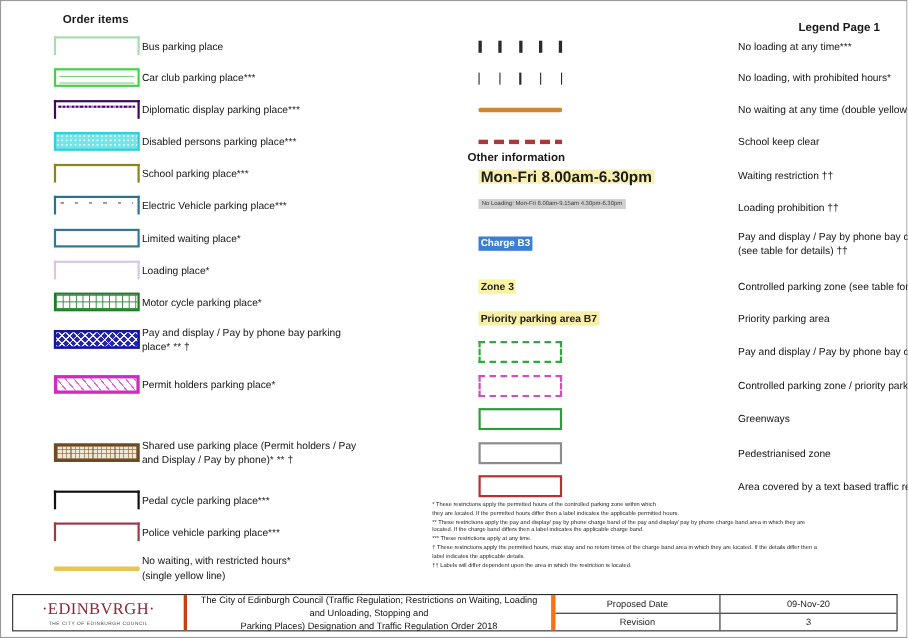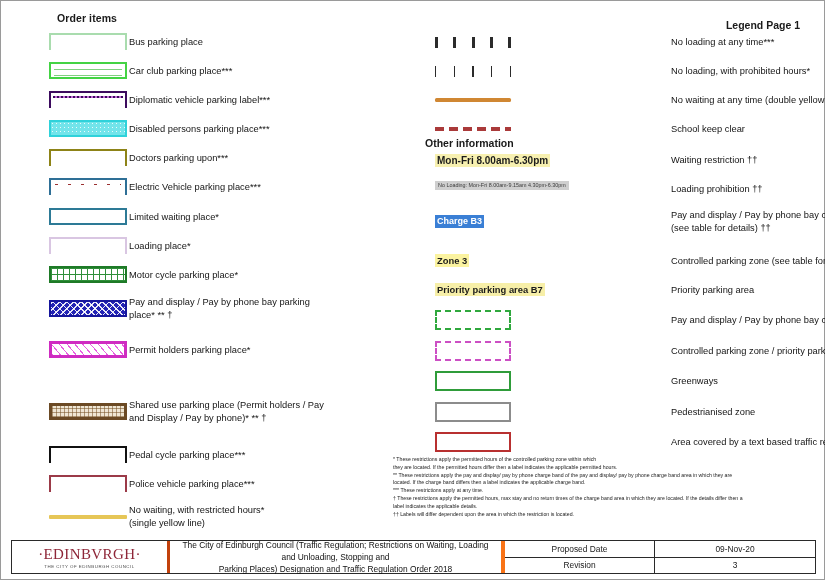--- a/index.html
+++ b/index.html
@@ -213,21 +213,21 @@
     left: 14px; top: 9px;
     width: 76px; height: 3.5px;
     background-image: repeating-linear-gradient(90deg,#aa3a3a 0 9px, transparent 9px 14px);
   }
 
   
   .chip {
     position: absolute;
     left: 14px;
     display: inline-block;
-    font-size: 10px;
+    font-size: 14px;
     font-weight: bold;
     padding: 1px 2px;
     white-space: nowrap;
     line-height: 11px;
   }
   .chip-yellow  { background: #f7f0b0; color:#1b1b1b; top: 5px; }
   .chip-grey    { background: #cfcfcf; color:#3a3a3a; font-size:5.4px; font-weight:normal;
                   text-align:center; line-height:7px; top: 3px; padding:1px 3px; }
   .chip-blue    { background: #3a7fd5; color:#ffffff; top: 4px; font-size:9px; }
   .chip-zone    { background: #fbf3a0; color:#1b1b1b; top: 4px; font-size:9.4px; }
@@ -331,35 +331,35 @@
     </div>
     <div class="lbl">Car club parking place***</div>
   </div>
 
   <div class="row col-left" style="top:88px">
     <div class="sw-wrap">
       <div class="bracket fill-white" style="border-color:#3c0b5e;border-width:2px;">
         <div class="diplo-dots"></div>
       </div>
     </div>
-    <div class="lbl">Diplomatic vehicle parking label***</div>
+    <div class="lbl">Diplomatic display parking place***</div>
   </div>
 
   <div class="row col-left" style="top:117px">
     <div class="sw-wrap">
       <div class="boxsw fill-dots-cyan" style="border-color:#2fd2da;border-width:2px;"></div>
     </div>
     <div class="lbl">Disabled persons parking place***</div>
   </div>
 
   <div class="row col-left" style="top:146px">
     <div class="sw-wrap">
       <div class="bracket fill-white" style="border-color:#8d8317;border-width:2.5px;"></div>
     </div>
-    <div class="lbl">Doctors parking upon***</div>
+    <div class="lbl">School parking place***</div>
   </div>
 
   <div class="row col-left" style="top:175px">
     <div class="sw-wrap">
       <div class="bracket fill-white" style="border-color:#2e6f96;border-width:2.5px;">
         <div class="ev-dots"></div>
       </div>
     </div>
     <div class="lbl">Electric Vehicle parking place***</div>
   </div>

